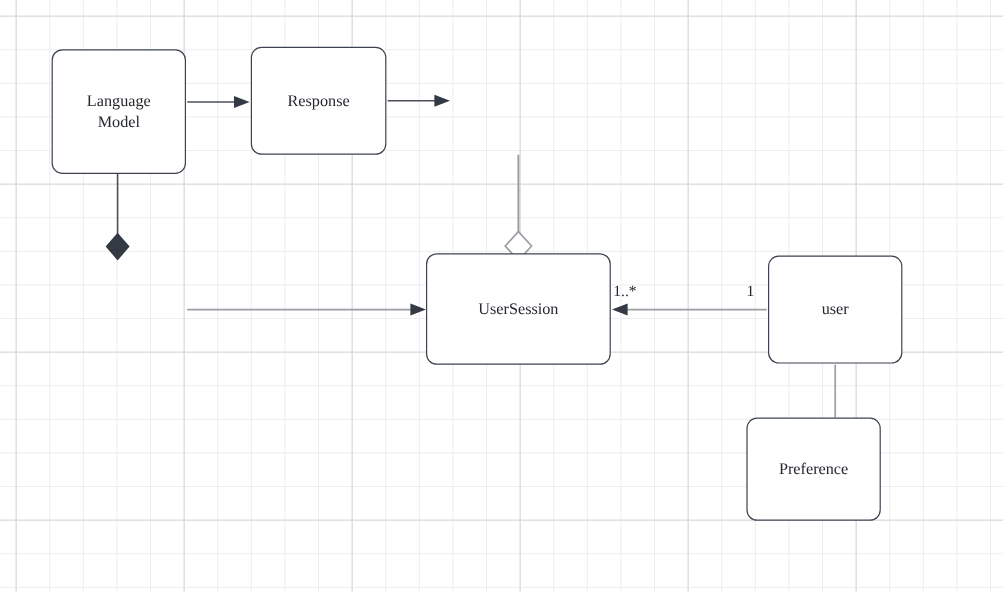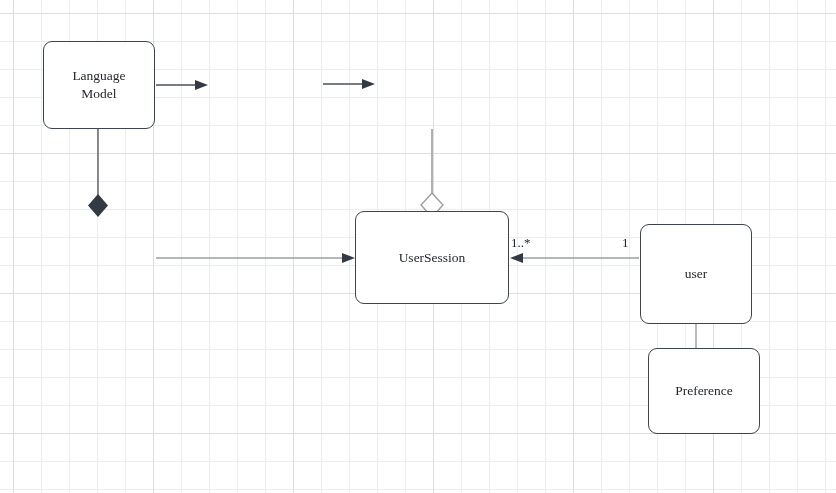--- a/index.html
+++ b/index.html
@@ -120,39 +120,42 @@
       <line x1="639" y1="258" x2="518" y2="258" stroke="#9a9ea3" stroke-width="1.3"></line>
       <polygon points="510,258 523,253 523,263" fill="#343a44"></polygon>
     </g>
 
     <g>
       <line x1="696" y1="304" x2="696" y2="348" stroke="#9a9ea3" stroke-width="1.4"></line>
     </g>
 
   </svg>
 
-  <div class="node" style="left:43px;  top:41px;  width:112px; height:88px;">
+  <div class="node" style="left:43px;  top:41px;  width:112px; height:104px;">
     <span>
       <span>Language</span><br>
       <span>Model</span>
     </span>
   </div>
 
+  <div class="node" style="left:209px; top:39px;  width:113px; height:90px;">
+    <span>Response</span>
+  </div>
 
 
 
   <div class="node" style="left:355px; top:211px; width:154px; height:93px;justify-content:center;">
     <span>UserSession</span>
   </div>
 
-  <div class="node" style="left:640px; top:224px; width:112px; height:100px;">
+  <div class="node" style="left:640px; top:213px; width:112px; height:90px;">
     <span>user</span>
   </div>
 
-  <div class="node" style="left:648px; top:348px; width:112px; height:86px;">
+  <div class="node" style="left:622px; top:348px; width:112px; height:86px;">
     <span>Preference</span>
   </div>
 
   <div class="mult-label" style="left:511px; top:236px;">1..*</div>
 
   <div class="mult-label" style="left:622px; top:236px;">1</div>
 
 </div>
 
 </body></html>

